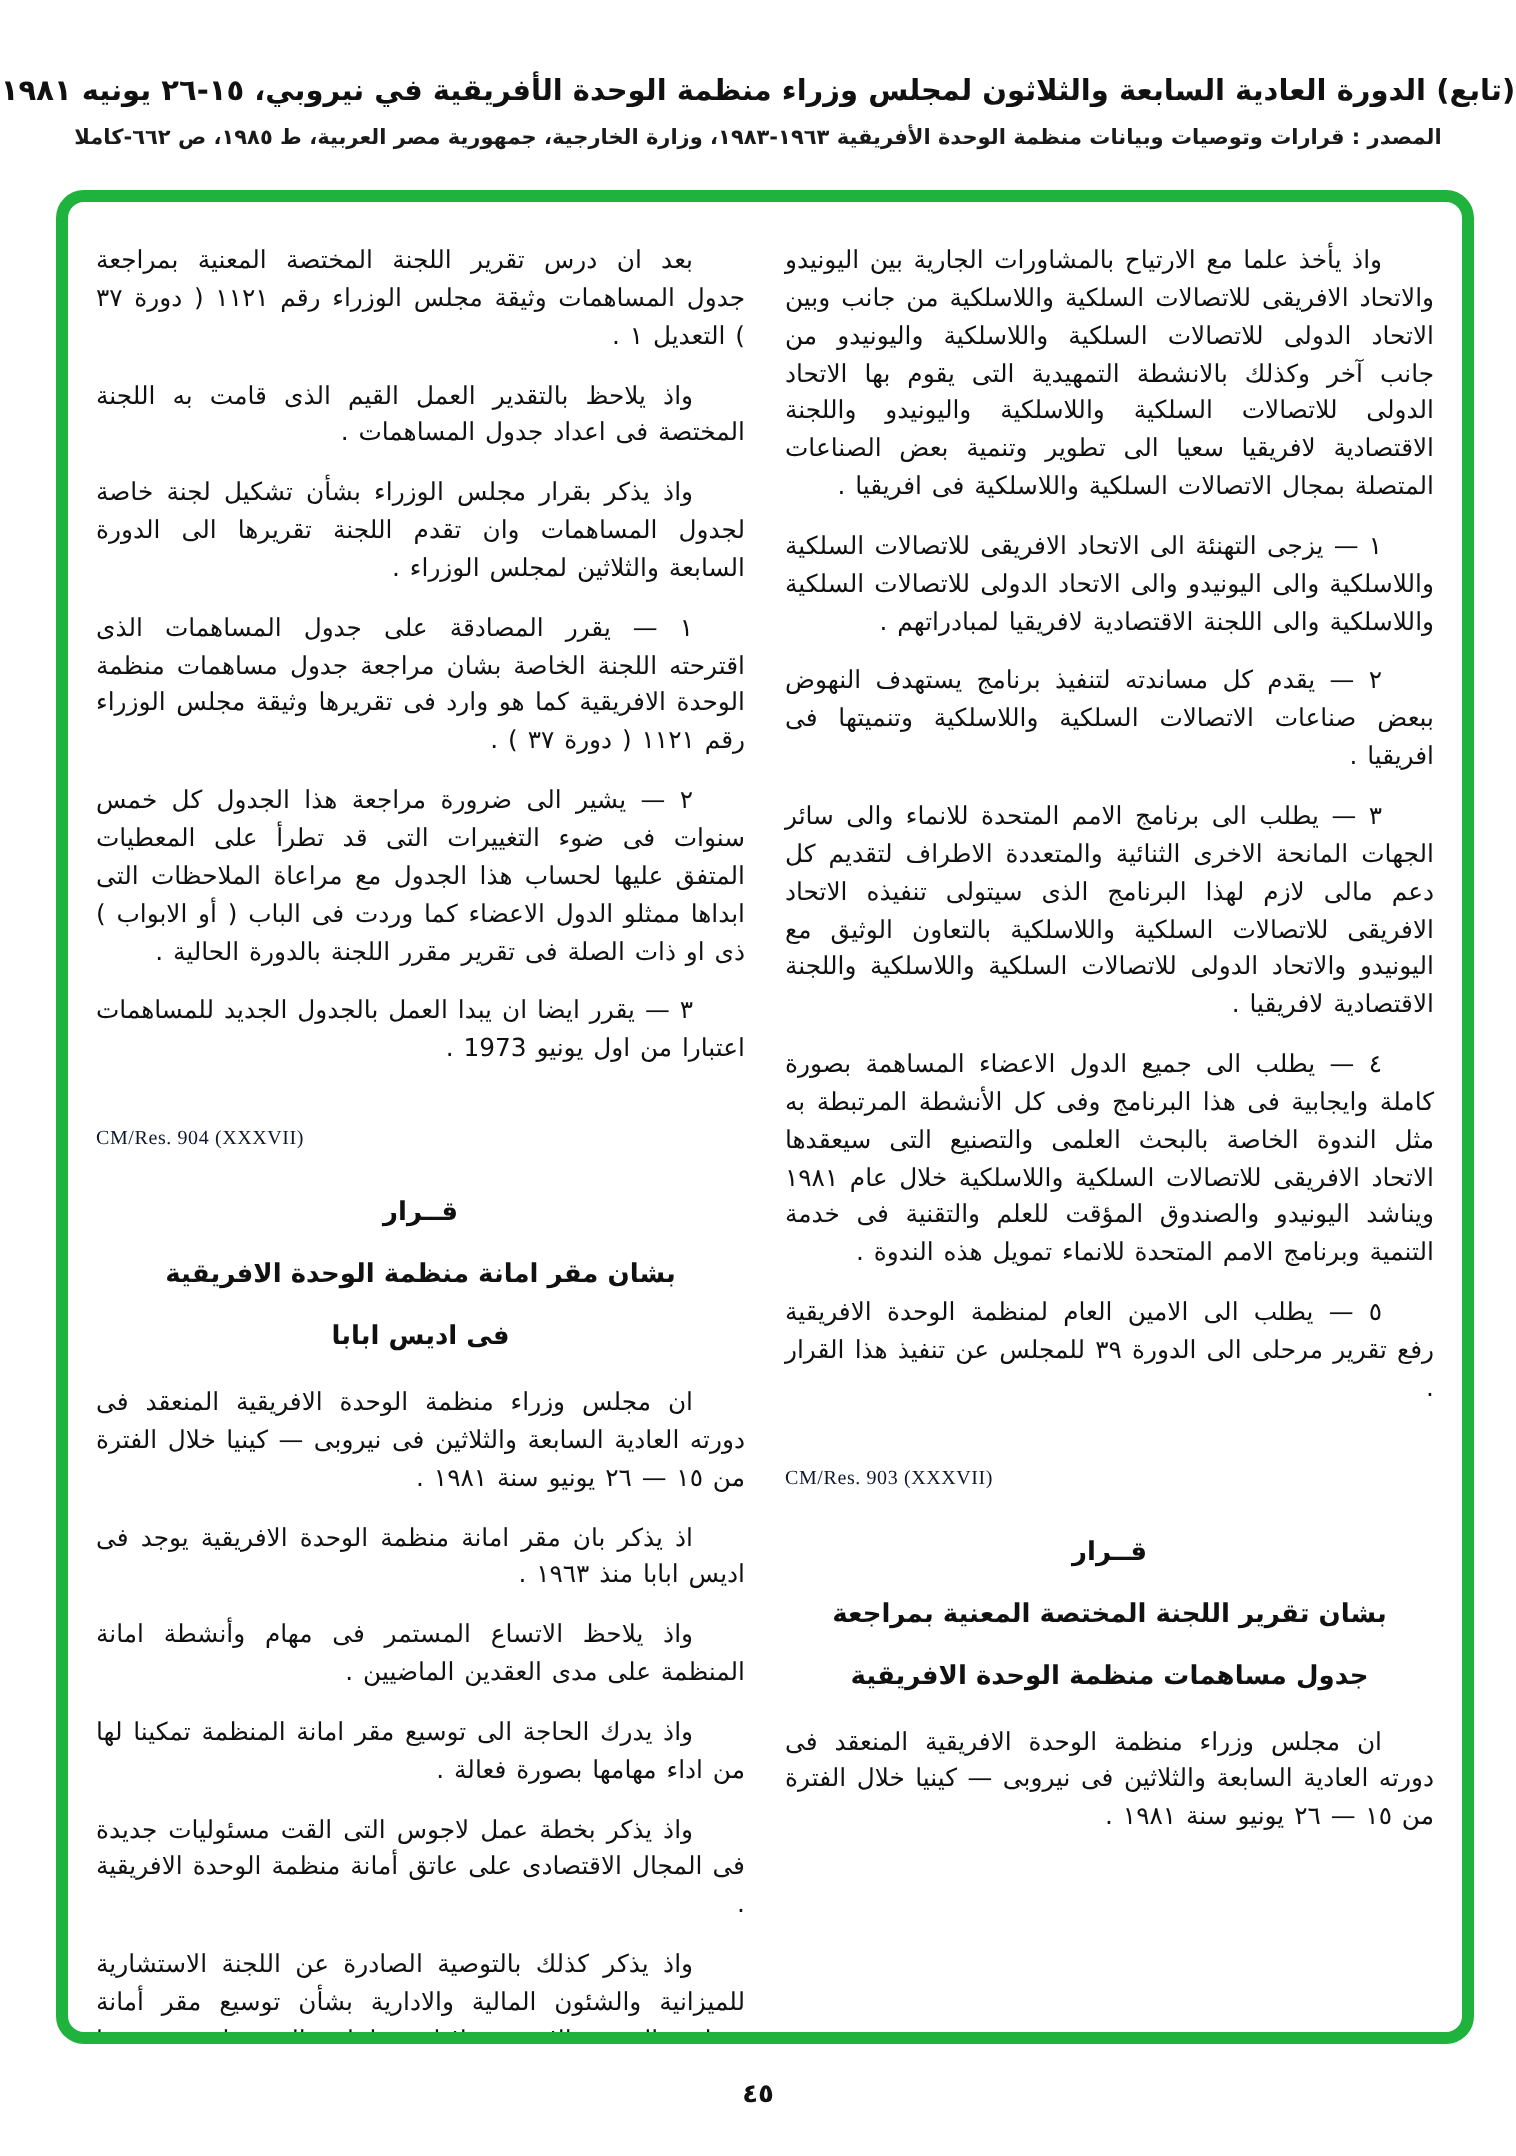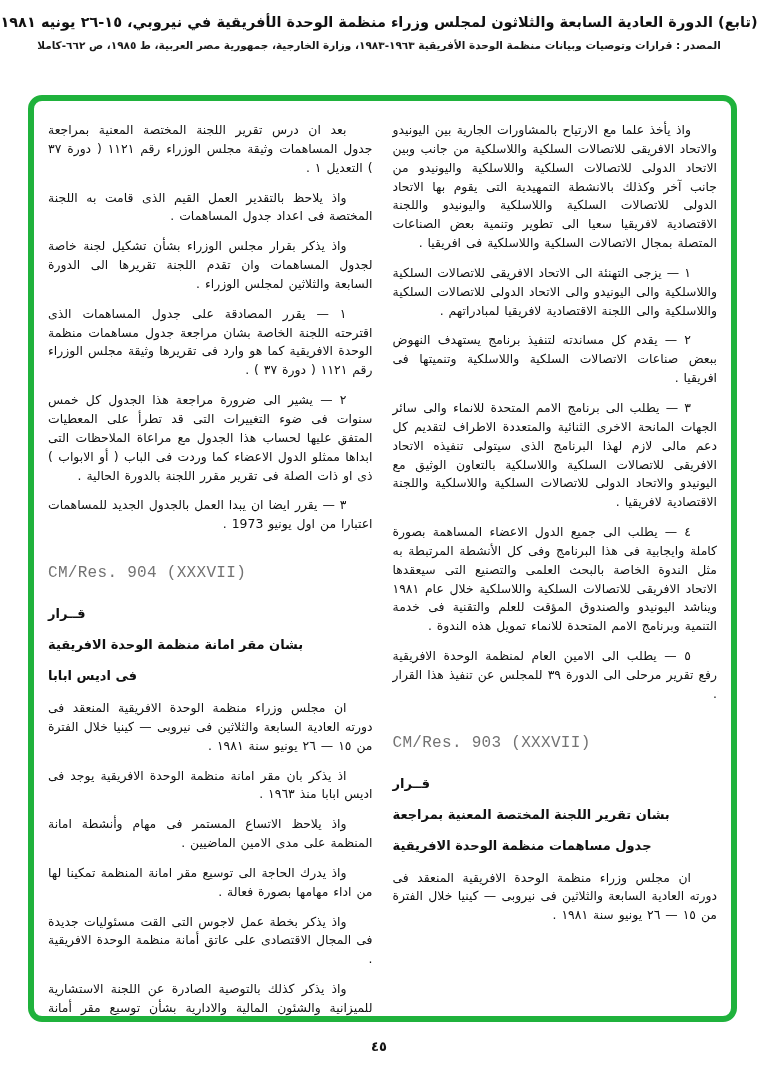--- a/index.html
+++ b/index.html
@@ -7,21 +7,21 @@
     width:758px;height:1078px;
     background:#ffffff;
     font-family:"DejaVu Sans",sans-serif;
     color:#111;
     position:relative;
     overflow:hidden;
   }
   .header{
     direction:rtl;
     text-align:center;
-    padding-top:12px;
+    padding-top:36px;
   }
   .header-line1{
     font-size:14.5px;
     font-weight:bold;
     letter-spacing:0.2px;
     line-height:1.4;
   }
   .header-line2{
     font-size:10.5px;
     font-weight:bold;
@@ -54,28 +54,28 @@
     margin:0 0 11px 0;
     font-size:12.4px;
     line-height:1.52;
     text-align:justify;
     text-indent:26px;
     word-spacing:1px;
   }
   .rescode{
     direction:ltr;
     text-align:left;
-    font-family:Liberation Mono, monospace;
-    font-size:16px;
+    font-family:Liberation Serif, serif;
+    font-size:10px;
     letter-spacing:0.3px;
     margin:30px 0 24px 0;
-    color:#737373;
+    color:#0f172a;
   }
   .heading{
-    text-align:left;
+    text-align:center;
     font-weight:bold;
     font-size:13px;
     margin:0 0 16px 0;
   }
   .footer{
     position:absolute;
     left:0;right:0;
     top:1036px;
     text-align:center;
   }
@@ -113,21 +113,21 @@
         <p class="para">واذ يذكر بقرار مجلس الوزراء بشأن تشكيل لجنة خاصة لجدول المساهمات وان تقدم اللجنة تقريرها الى الدورة السابعة والثلاثين لمجلس الوزراء .</p>
         <p class="para">١ — يقرر المصادقة على جدول المساهمات الذى اقترحته اللجنة الخاصة بشان مراجعة جدول مساهمات منظمة الوحدة الافريقية كما هو وارد فى تقريرها وثيقة مجلس الوزراء رقم ١١٢١ ( دورة ٣٧ ) .</p>
         <p class="para">٢ — يشير الى ضرورة مراجعة هذا الجدول كل خمس سنوات فى ضوء التغييرات التى قد تطرأ على المعطيات المتفق عليها لحساب هذا الجدول مع مراعاة الملاحظات التى ابداها ممثلو الدول الاعضاء كما وردت فى الباب ( أو الابواب ) ذى او ذات الصلة فى تقرير مقرر اللجنة بالدورة الحالية .</p>
         <p class="para">٣ — يقرر ايضا ان يبدا العمل بالجدول الجديد للمساهمات اعتبارا من اول يونيو 1973 .</p>
         <div class="rescode">CM/Res. 904 (XXXVII)</div>
         <div class="heading">قــرار</div>
         <div class="heading">بشان مقر امانة منظمة الوحدة الافريقية</div>
         <div class="heading">فى اديس ابابا</div>
         <p class="para">ان مجلس وزراء منظمة الوحدة الافريقية المنعقد فى دورته العادية السابعة والثلاثين فى نيروبى — كينيا خلال الفترة من ١٥ — ٢٦ يونيو سنة ١٩٨١ .</p>
         <p class="para">اذ يذكر بان مقر امانة منظمة الوحدة الافريقية يوجد فى اديس ابابا منذ ١٩٦٣ .</p>
-        <p class="para">واذ يلاحظ الاتساع المستمر فى مهام وأنشطة امانة المنظمة على مدى الامين الماضيين .</p>
+        <p class="para">واذ يلاحظ الاتساع المستمر فى مهام وأنشطة امانة المنظمة على مدى العقدين الماضيين .</p>
         <p class="para">واذ يدرك الحاجة الى توسيع مقر امانة المنظمة تمكينا لها من اداء مهامها بصورة فعالة .</p>
         <p class="para">واذ يذكر بخطة عمل لاجوس التى القت مسئوليات جديدة فى المجال الاقتصادى على عاتق أمانة منظمة الوحدة الافريقية .</p>
         <p class="para">واذ يذكر كذلك بالتوصية الصادرة عن اللجنة الاستشارية للميزانية والشئون المالية والادارية بشأن توسيع مقر أمانة منظمة الوحدة الافريقية لاقامة قاعات المؤتمرات وتزويدها بالتجهيزات اللازمة .</p>
       </div>
   </div>
 </div>
 
 <div class="footer">
   <span class="page-number">٤٥</span>
 </div>

